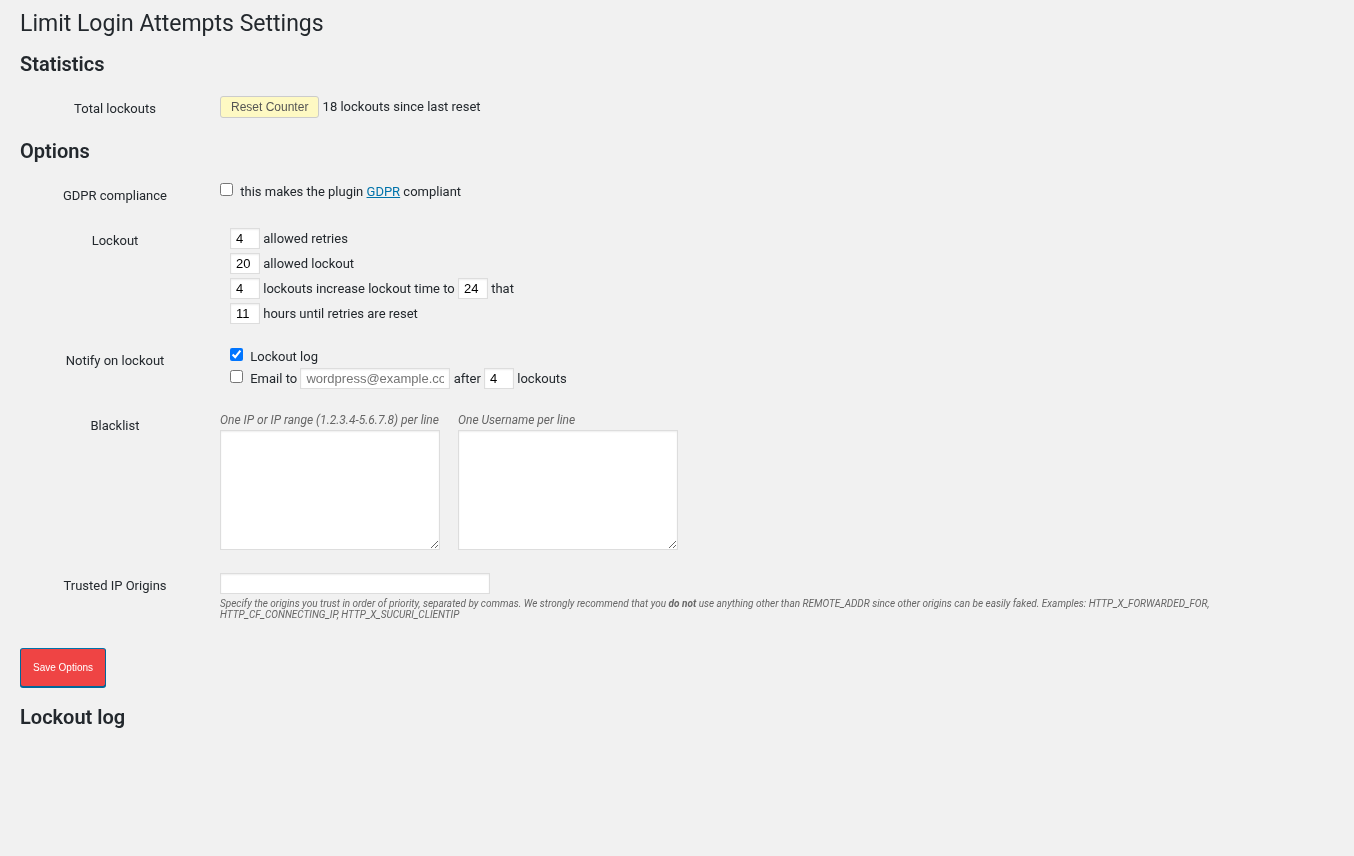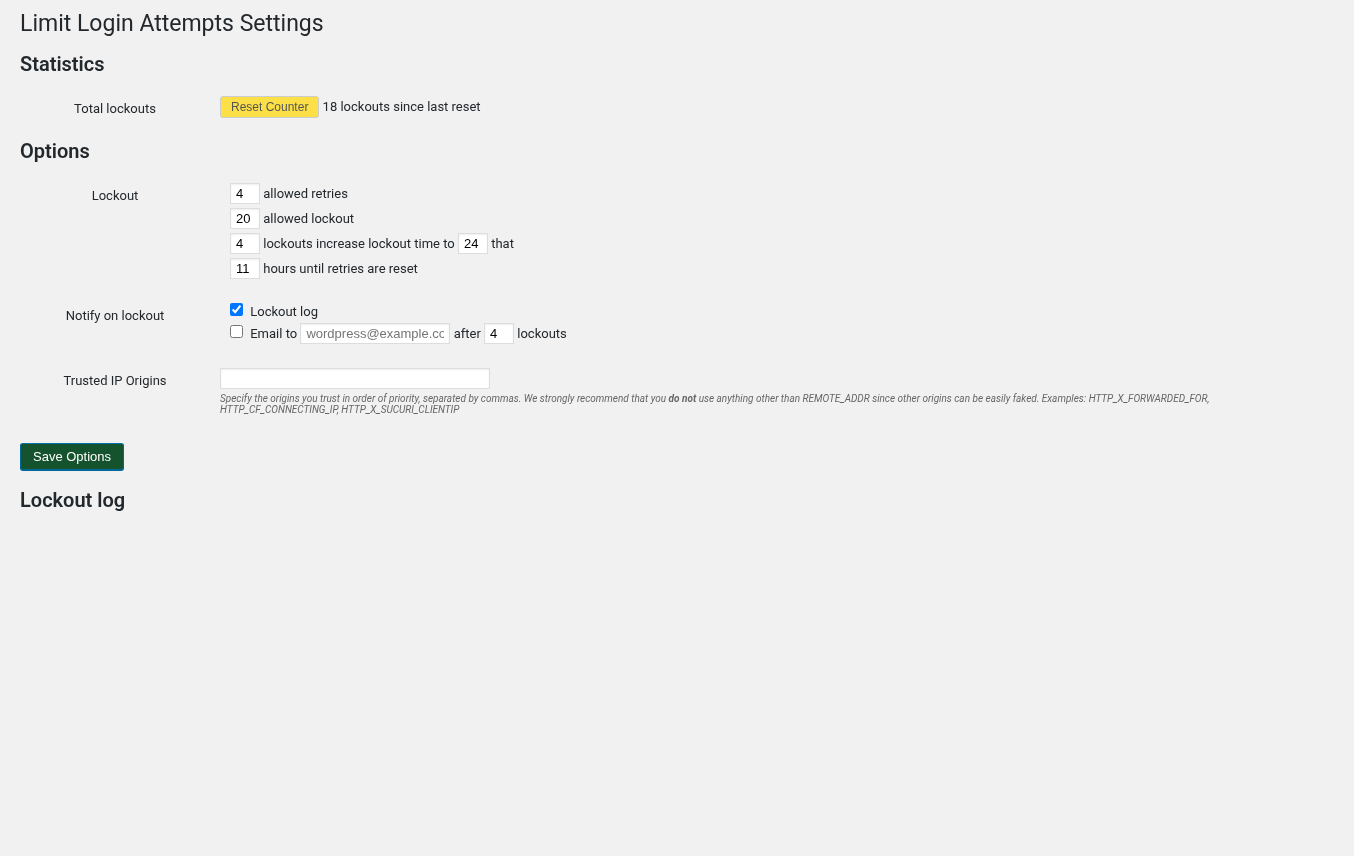--- a/index.html
+++ b/index.html
@@ -62,35 +62,35 @@
 .desc {
   font-style: italic;
   color: #666;
   font-size: 12px;
   display: block;
   margin-bottom: 3px;
 }
 .cols { display: flex; gap: 18px; }
 a { color: #0073aa; text-decoration: underline; }
 button, .button {
-  background: #fde047;
+  background: #fef9c3;
   border: 1px solid #ccc;
   border-radius: 3px;
   padding: 3px 10px;
   font-size: 12px;
   cursor: pointer;
   color: #555;
 }
 .button-primary {
-  background: #14532d;
+  background: #ef4444;
   border-color: #0073aa #006799 #006799;
   color: #fff;
   box-shadow: 0 1px 0 #006799;
-  padding: 5px 12px;
-  font-size: 13px;
+  padding: 13px 12px;
+  font-size: 10px;
 }
 .help-note {
   font-style: italic;
   color: #666;
   font-size: 10px;
   margin-top: 4px;
 }
 .submit-row { margin: 18px 0; }
 input[type="checkbox"] { margin-right: 4px; }
 </style>
@@ -110,20 +110,29 @@
       <span>18 lockouts since last reset</span>
     </td>
   </tr>
 </tbody>
   </table>
 
 <h3>Options</h3>
 
 <table class="form-table">
   <tbody>
+      <tr>
+    <th>GDPR compliance</th>
+    <td>
+      <label>
+        <input type="checkbox" style="">
+        <span>this makes the plugin </span><a href="#">GDPR</a><span> compliant</span>
+      </label>
+    </td>
+  </tr>
   <tr>
     <th>Lockout</th>
     <td>
       <div class="row-line">
         <input type="text" class="tiny" value="4" style="">
         <span>allowed retries</span>
       </div>
       <div class="row-line">
         <input type="text" class="tiny" value="20" style="">
         <span>allowed lockout</span>
@@ -155,20 +164,35 @@
           <span>Email to</span>
         </label>
         <input type="text" class="small" placeholder="wordpress@example.com" style="">
         <span>after</span>
         <input type="text" class="tiny" value="4" style="">
         <span>lockouts</span>
       </div>
     </td>
   </tr>
   <tr>
+    <th>Blacklist</th>
+    <td>
+      <div class="cols">
+        <div>
+          <span class="desc">One IP or IP range (1.2.3.4-5.6.7.8) per line</span>
+          <textarea style=""></textarea>
+        </div>
+        <div>
+          <span class="desc">One Username per line</span>
+          <textarea style=""></textarea>
+        </div>
+      </div>
+    </td>
+  </tr>
+  <tr>
     <th>Trusted IP Origins</th>
     <td>
       <input type="text" class="wide" style="">
       <div class="help-note">
         <span>Specify the origins you trust in order of priority, separated by commas. We strongly recommend that you </span><strong>do not</strong><span> use anything other than REMOTE_ADDR since other origins can be easily faked. Examples: HTTP_X_FORWARDED_FOR, HTTP_CF_CONNECTING_IP, HTTP_X_SUCURI_CLIENTIP</span>
       </div>
     </td>
   </tr>
 </tbody>
   </table>

